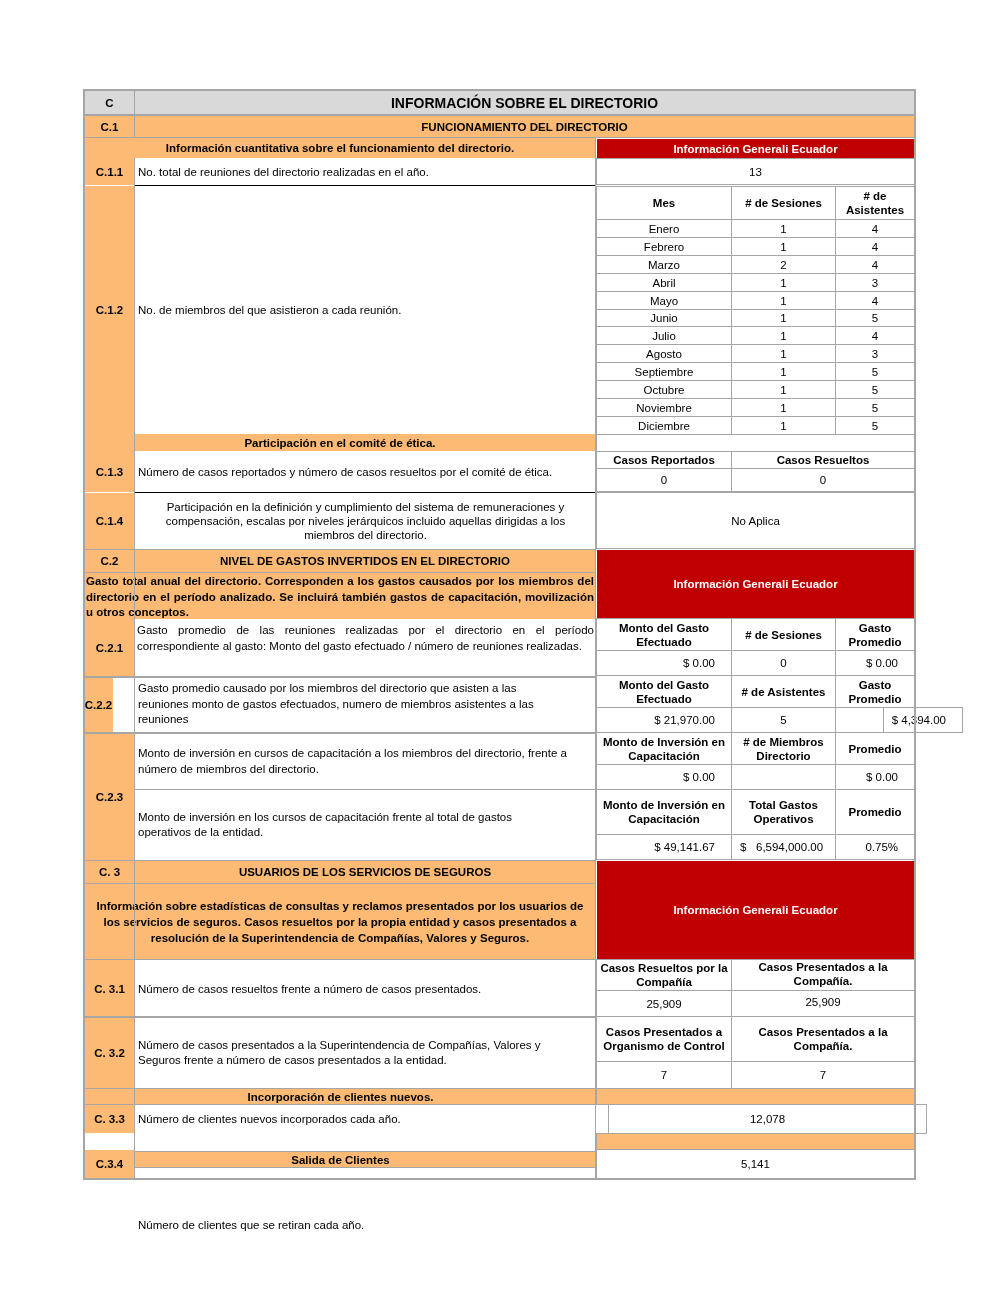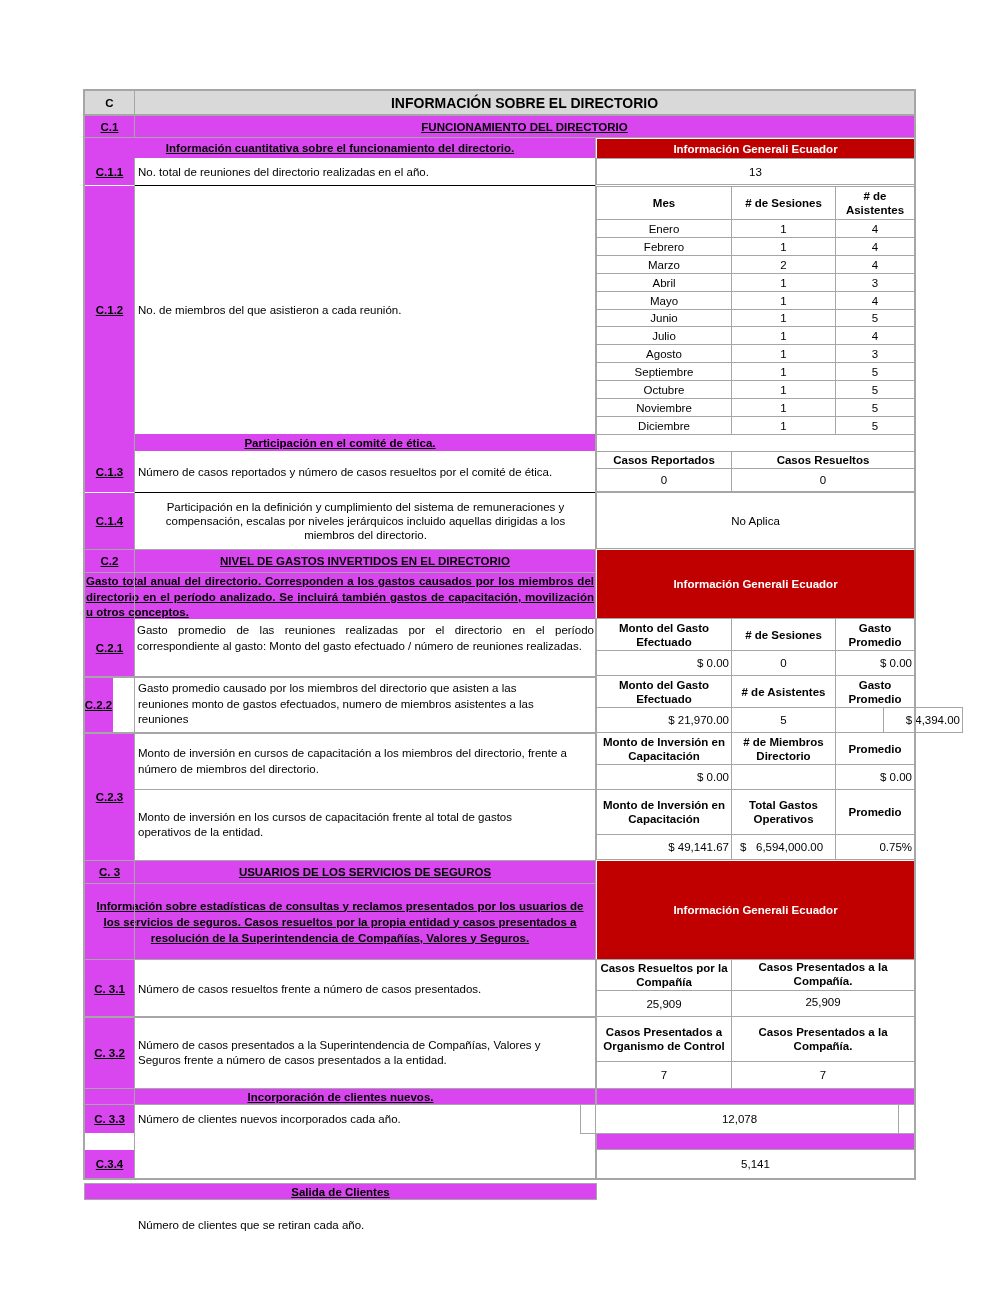--- a/index.html
+++ b/index.html
@@ -1,24 +1,24 @@
 <!DOCTYPE html>
 <html><head>
 <meta charset="utf-8">
 <style>
   html, body { margin:0; padding:0; background:#ffffff; }
   body { width:1000px; height:1294px; position:relative; font-family:"Liberation Sans", sans-serif; color:#000; }
   .c { position:absolute; box-sizing:border-box; font-size:11.5px; line-height:14px; display:flex; align-items:center; overflow:hidden; }
   .g1 { background:#d9d9d9; }
-  .g2 { background:#d946ef;text-decoration:underline; }
+  .g2 { background:#fdba74; }
   .w { background:#ffffff; }
   .red { background:#c00000; color:#fff; font-weight:bold; justify-content:center; text-align:center; }
   .b { font-weight:bold; }
   .ctr { justify-content:center; text-align:center; }
-  .rt { justify-content:flex-end; text-align:right; padding-right:2px; }
+  .rt { justify-content:flex-end; text-align:right; padding-right:16px; }
   .lft { justify-content:flex-start; text-align:left; padding-left:3px; }
   .jst { text-align:justify; padding:0 2px; }
   .bd { border:1px solid #a6a6a6; }
   .frame { position:absolute; left:83px; top:89px; width:833px; height:1091px; border:2px solid #a6a6a6; box-sizing:border-box; pointer-events:none; }
   .line { position:absolute; background:#a6a6a6; }
   .blk { position:absolute; background:#000; height:1px; }
 </style>
 </head>
 <body>
 
@@ -161,23 +161,23 @@
 <div class="c w b ctr bd" style="left:596px;top:1016px;width:136px;height:46px;">Casos Presentados a Organismo de Control</div>
 <div class="c w b ctr bd" style="left:731px;top:1016px;width:184px;height:46px;padding:0 25px;">Casos Presentados a la Compañía.</div>
 <div class="c w ctr bd" style="left:596px;top:1061px;width:136px;height:28px;">7</div>
 <div class="c w ctr bd" style="left:731px;top:1061px;width:184px;height:28px;">7</div>
 
 <div class="c g2 b ctr bd" style="left:84px;top:1088px;width:513px;height:17px;">Incorporación de clientes nuevos.</div>
 <div class="c g2 bd" style="left:596px;top:1088px;width:319px;height:17px;"></div>
 
 <div class="c g2 b ctr" style="left:84px;top:1105px;width:51px;height:28px;">C. 3.3</div>
 <div class="c w lft" style="left:135px;top:1105px;width:461px;height:28px;border-radius:11px;">Número de clientes nuevos  incorporados cada año.</div>
-<div class="c w ctr bd" style="left:580px;top:1104px;width:319px;height:30px;">12,078</div>
+<div class="c w ctr bd" style="left:608px;top:1104px;width:319px;height:30px;">12,078</div>
 
-<div class="c g2 b ctr bd" style="left:84px;top:1183px;width:513px;height:17px;">Salida de Clientes</div>
+<div class="c g2 b ctr bd" style="left:84px;top:1151px;width:513px;height:17px;">Salida de Clientes</div>
 <div class="c g2 bd" style="left:596px;top:1133px;width:319px;height:17px;"></div>
 
 <div class="c g2 b ctr" style="left:84px;top:1150px;width:51px;height:28px;">C.3.4</div>
 <div class="c w lft" style="left:135px;top:1211px;width:461px;height:28px;">Número de clientes que se retiran cada año.</div>
 <div class="c w ctr bd" style="left:596px;top:1149px;width:319px;height:30px;">5,141</div>
 
 <div class="line" style="left:134px;top:158px;width:1px;height:1020px;"></div>
 <div class="line" style="left:595px;top:138px;width:1px;height:1040px;"></div>
 <div class="frame"></div>
 

